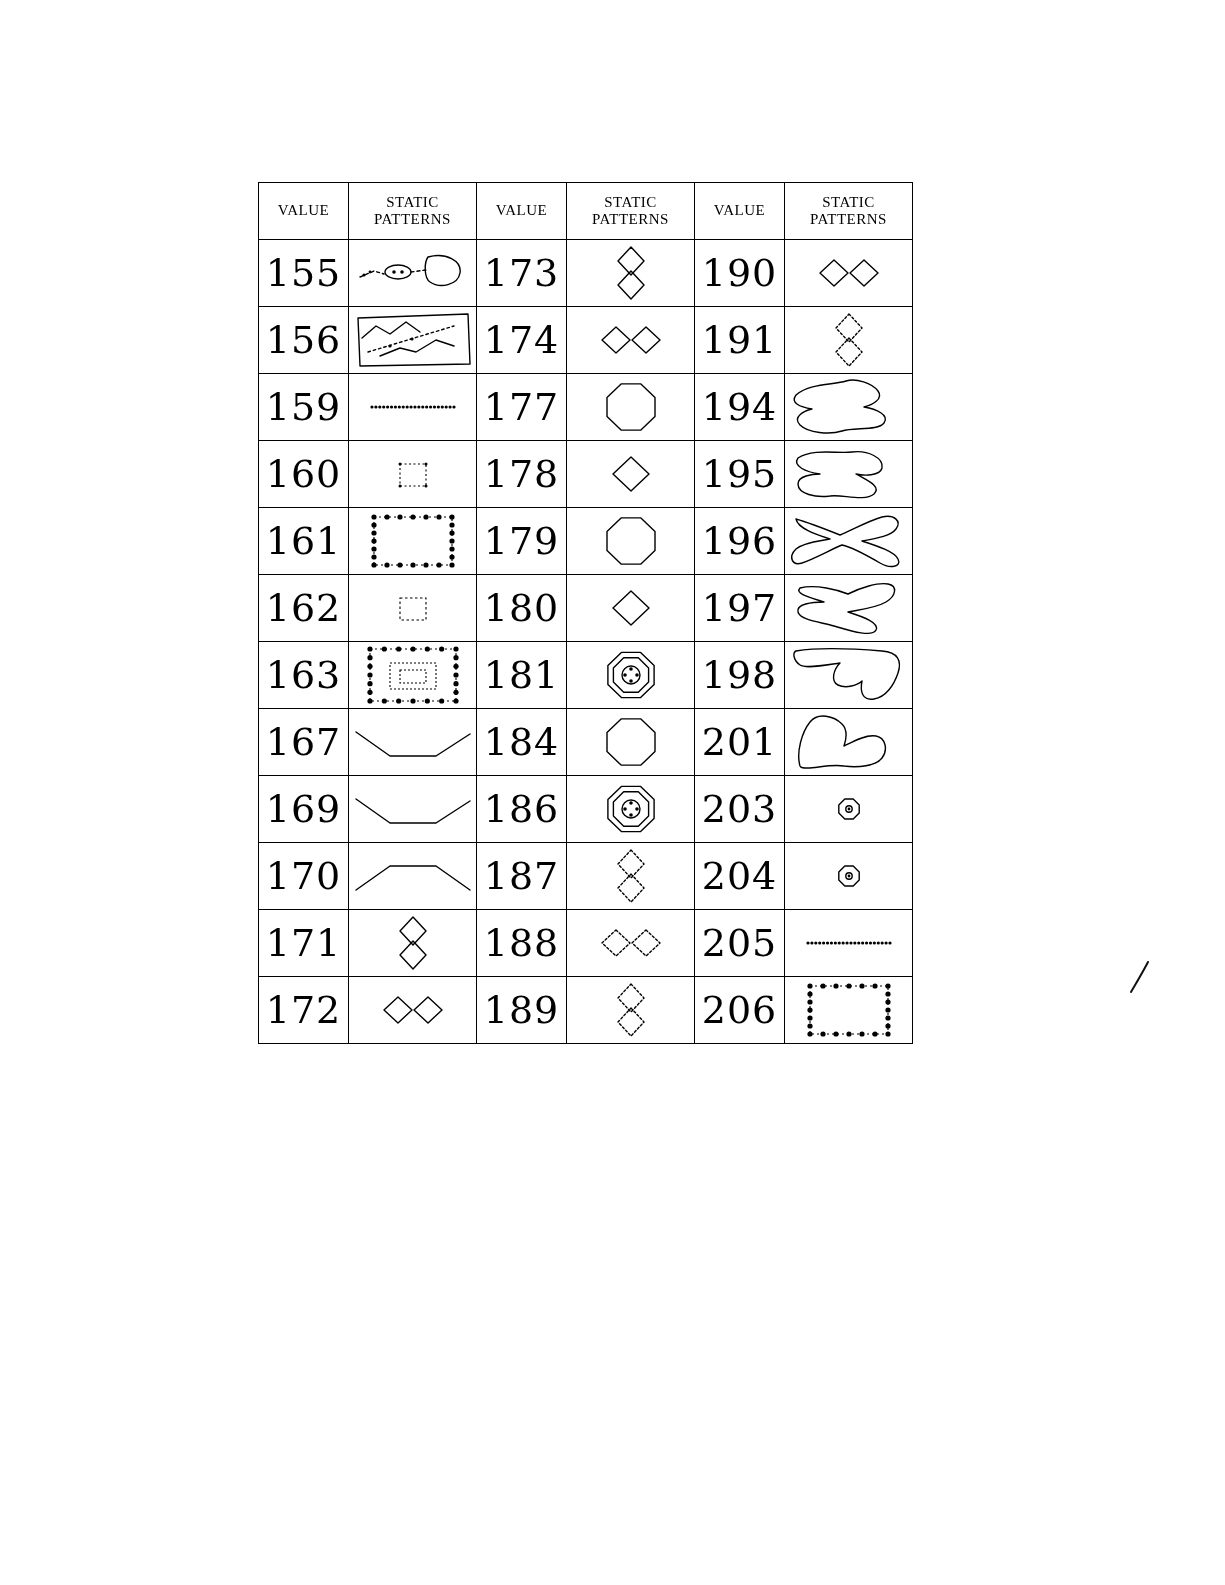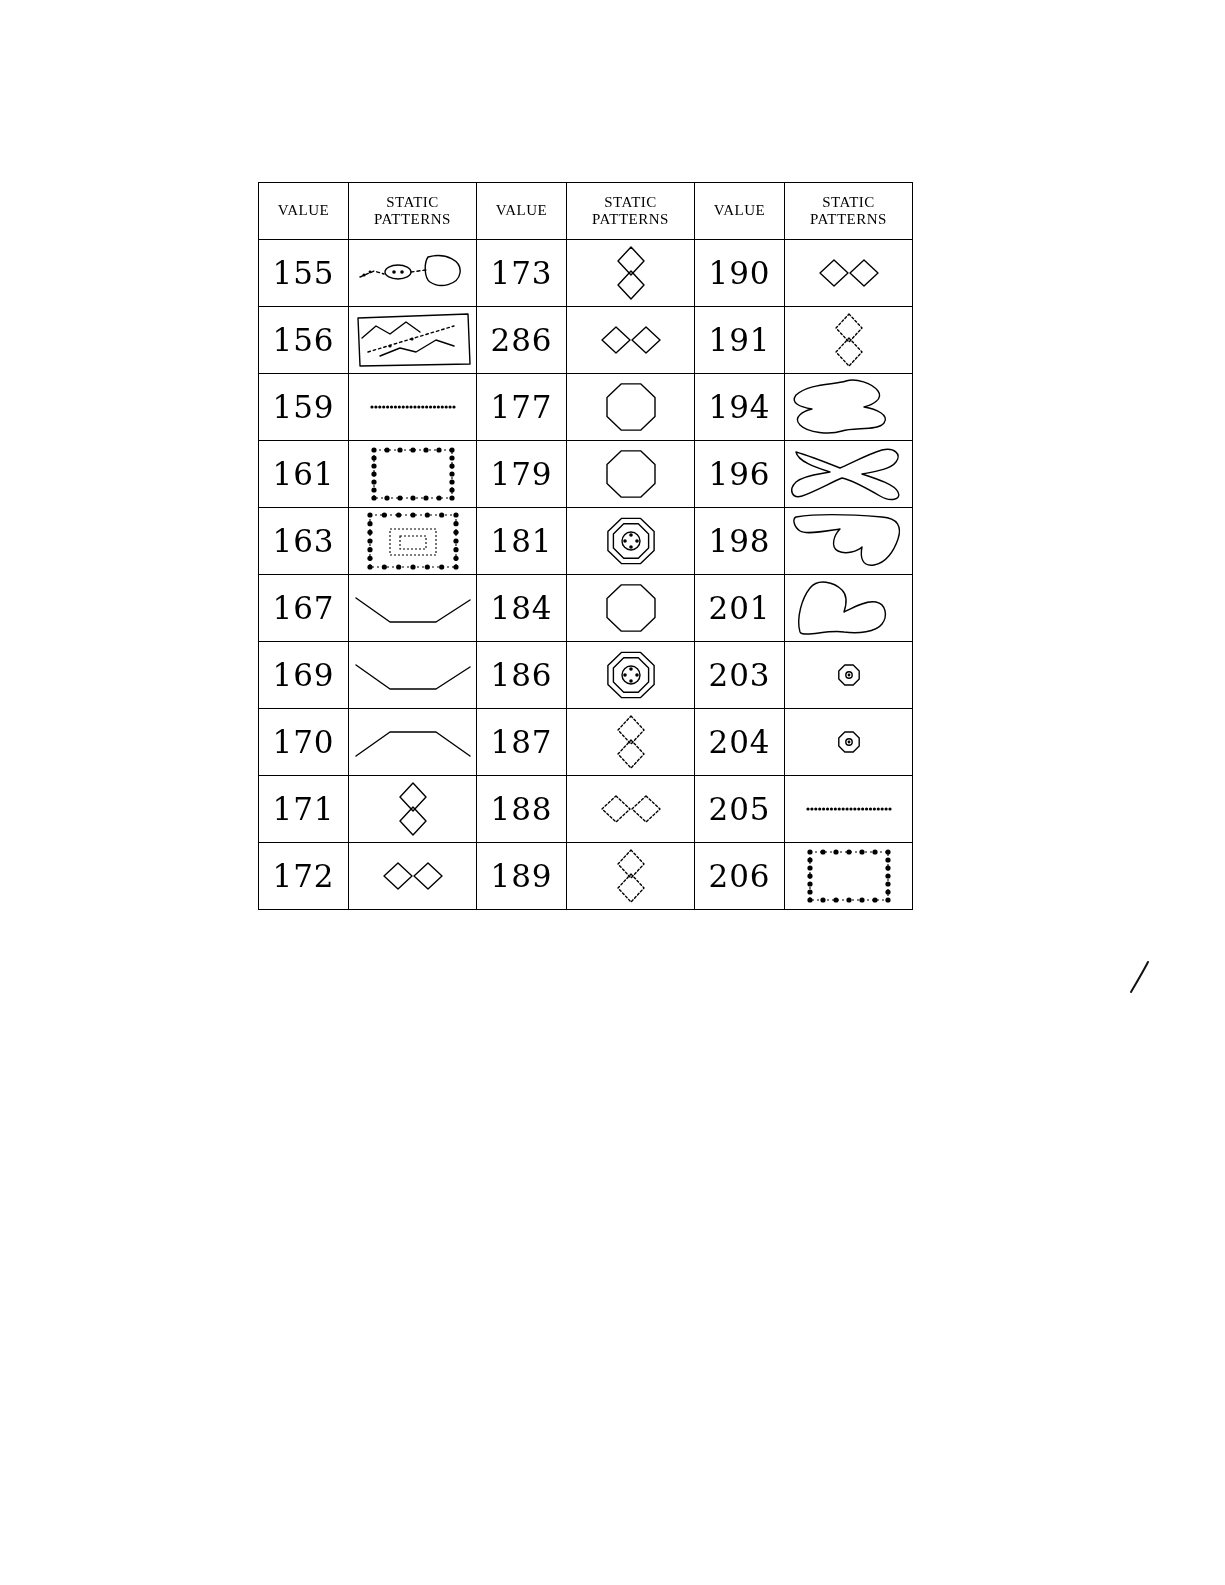--- a/index.html
+++ b/index.html
@@ -57,21 +57,21 @@
     letter-spacing: 0.5px;
     line-height: 1.15;
   }
   thead th .hdr {
     display: block;
     font-variant: small-caps;
   }
 
   tbody td.val {
     font-family: "DejaVu Serif", serif;
-    font-size: 31px;
+    font-size: 38px;
     letter-spacing: 1px;
     height: 66px;
     line-height: 66px;
   }
 
   tbody td.pat {
     height: 66px;
   }
 
   .glyph {
@@ -165,21 +165,21 @@
             <td class="pat">
               <svg class="glyph" viewBox="0 0 126 64">
                 <path d="M8 10 L118 6 L120 56 L10 58 Z" stroke="#000" fill="none" stroke-width="1.4" stroke-linejoin="round" stroke-linecap="round"></path>
                 <path d="M12 30 L26 18 L40 26 L56 14 L70 24" stroke="#000" fill="none" stroke-width="1.4" stroke-linejoin="round" stroke-linecap="round"></path>
                 <path d="M30 48 L50 40 L66 44 L86 32 L104 38" stroke="#000" fill="none" stroke-width="1.4" stroke-linejoin="round" stroke-linecap="round"></path>
                 <path d="M18 44 L104 18" stroke="#000" fill="none" stroke-width="1.4" stroke-linejoin="round" stroke-linecap="round" stroke-dasharray="2.5 3"></path>
                 <circle cx="40" cy="38" r="1.6" fill="#000"></circle>
                 <circle cx="62" cy="31" r="1.6" fill="#000"></circle>
               </svg>
             </td>
-            <td class="val">286</td>
+            <td class="val">174</td>
             <td class="pat">
               <svg class="glyph" viewBox="0 0 126 64">
                 <path d="M48 19 L62 32 L48 45 L34 32 Z" stroke="#000" fill="none" stroke-width="1.4" stroke-linejoin="round" stroke-linecap="round"></path>
                 <path d="M78 19 L92 32 L78 45 L64 32 Z" stroke="#000" fill="none" stroke-width="1.4" stroke-linejoin="round" stroke-linecap="round"></path>
               </svg>
             </td>
             <td class="val">191</td>
             <td class="pat">
               <svg class="glyph" viewBox="0 0 126 64">
                 <path d="M63 6 L76 20 L63 34 L50 20 Z" stroke="#000" fill="none" stroke-width="1.4" stroke-linejoin="round" stroke-linecap="round" stroke-dasharray="2.2 2.2"></path>
@@ -218,20 +218,44 @@
             <td class="val">177</td>
             <td class="pat">
               <svg class="glyph" viewBox="0 0 126 64">
                 <polygon points="87.0,41.6 72.9,55.1 53.1,55.1 39.0,41.6 39.0,22.4 53.1,8.9 72.9,8.9 87.0,22.4" stroke="#000" fill="none" stroke-width="1.4" stroke-linejoin="round" stroke-linecap="round"></polygon>
               </svg>
             </td>
             <td class="val">194</td>
             <td class="pat">
               <svg class="glyph" viewBox="0 0 126 64">
                 <path d="M10 20 C24 8, 48 10, 60 6 C70 3, 86 8, 92 16 C98 24, 86 30, 78 32 C90 34, 104 40, 98 48 C92 56, 68 52, 56 56 C44 60, 22 58, 14 50 C6 42, 18 36, 26 34 C14 32, 4 28, 10 20 Z" stroke="#000" fill="none" stroke-width="1.4" stroke-linejoin="round" stroke-linecap="round"></path>
+              </svg>
+            </td>
+          </tr>
+          <tr>
+            <td class="val">160</td>
+            <td class="pat">
+              <svg class="glyph" viewBox="0 0 126 64">
+                <rect x="50" y="22" width="26" height="22" stroke="#000" fill="none" stroke-width="1.1" stroke-dasharray="2 2.5"></rect>
+                <circle cx="50" cy="22" r="1.5" fill="#000"></circle>
+                <circle cx="76" cy="22" r="1.5" fill="#000"></circle>
+                <circle cx="50" cy="44" r="1.5" fill="#000"></circle>
+                <circle cx="76" cy="44" r="1.5" fill="#000"></circle>
+              </svg>
+            </td>
+            <td class="val">178</td>
+            <td class="pat">
+              <svg class="glyph" viewBox="0 0 126 64">
+                <path d="M63 15 L81 32 L63 49 L45 32 Z" stroke="#000" fill="none" stroke-width="1.4" stroke-linejoin="round" stroke-linecap="round"></path>
+              </svg>
+            </td>
+            <td class="val">195</td>
+            <td class="pat">
+              <svg class="glyph" viewBox="0 0 126 64">
+                <path d="M12 16 C28 6, 52 12, 66 10 C82 8, 98 16, 96 26 C94 34, 78 34, 70 32 C80 38, 96 44, 88 52 C78 60, 56 52, 44 54 C30 56, 12 52, 12 42 C12 34, 26 32, 34 32 C20 30, 6 24, 12 16 Z" stroke="#000" fill="none" stroke-width="1.4" stroke-linejoin="round" stroke-linecap="round"></path>
               </svg>
             </td>
           </tr>
           <tr>
             <td class="val">161</td>
             <td class="pat">
               <svg class="glyph" viewBox="0 0 126 64">
                 <rect x="24" y="8" width="78" height="48" stroke="#000" fill="none" stroke-width="1.1" stroke-dasharray="2 3"></rect>
                 <circle cx="24" cy="8" r="2.6" fill="#000"></circle>
                 <circle cx="24" cy="56" r="2.6" fill="#000"></circle>
@@ -262,20 +286,40 @@
             <td class="val">179</td>
             <td class="pat">
               <svg class="glyph" viewBox="0 0 126 64">
                 <polygon points="87.0,41.6 72.9,55.1 53.1,55.1 39.0,41.6 39.0,22.4 53.1,8.9 72.9,8.9 87.0,22.4" stroke="#000" fill="none" stroke-width="1.4" stroke-linejoin="round" stroke-linecap="round"></polygon>
               </svg>
             </td>
             <td class="val">196</td>
             <td class="pat">
               <svg class="glyph" viewBox="0 0 126 64">
                 <path d="M10 10 C24 14, 44 22, 54 26 C64 22, 82 12, 96 8 C108 5, 116 12, 110 20 C104 28, 86 30, 76 32 C88 36, 108 42, 112 50 C116 58, 104 60, 94 54 C82 47, 66 38, 56 36 C46 40, 28 50, 16 54 C6 57, 2 48, 10 40 C18 33, 34 32, 44 30 C32 26, 12 20, 10 10 Z" stroke="#000" fill="none" stroke-width="1.4" stroke-linejoin="round" stroke-linecap="round"></path>
+              </svg>
+            </td>
+          </tr>
+          <tr>
+            <td class="val">162</td>
+            <td class="pat">
+              <svg class="glyph" viewBox="0 0 126 64">
+                <rect x="50" y="22" width="26" height="22" stroke="#000" fill="none" stroke-width="1.1" stroke-dasharray="2.5 2.5"></rect>
+              </svg>
+            </td>
+            <td class="val">180</td>
+            <td class="pat">
+              <svg class="glyph" viewBox="0 0 126 64">
+                <path d="M63 15 L81 32 L63 49 L45 32 Z" stroke="#000" fill="none" stroke-width="1.4" stroke-linejoin="round" stroke-linecap="round"></path>
+              </svg>
+            </td>
+            <td class="val">197</td>
+            <td class="pat">
+              <svg class="glyph" viewBox="0 0 126 64">
+                <path d="M14 12 C30 8, 52 14, 62 18 C74 12, 92 6, 102 8 C112 10, 110 20, 100 26 C90 32, 72 34, 62 36 C74 40, 94 46, 90 54 C86 62, 62 54, 48 50 C34 46, 14 44, 12 36 C10 28, 26 26, 38 26 C26 22, 8 18, 14 12 Z" stroke="#000" fill="none" stroke-width="1.4" stroke-linejoin="round" stroke-linecap="round"></path>
               </svg>
             </td>
           </tr>
           <tr>
             <td class="val">163</td>
             <td class="pat">
               <svg class="glyph" viewBox="0 0 126 64">
                 <rect x="20" y="6" width="86" height="52" stroke="#000" fill="none" stroke-width="1.1" stroke-dasharray="2 3"></rect>
                 <circle cx="20" cy="6" r="2.6" fill="#000"></circle>
                 <circle cx="20" cy="58" r="2.6" fill="#000"></circle>

